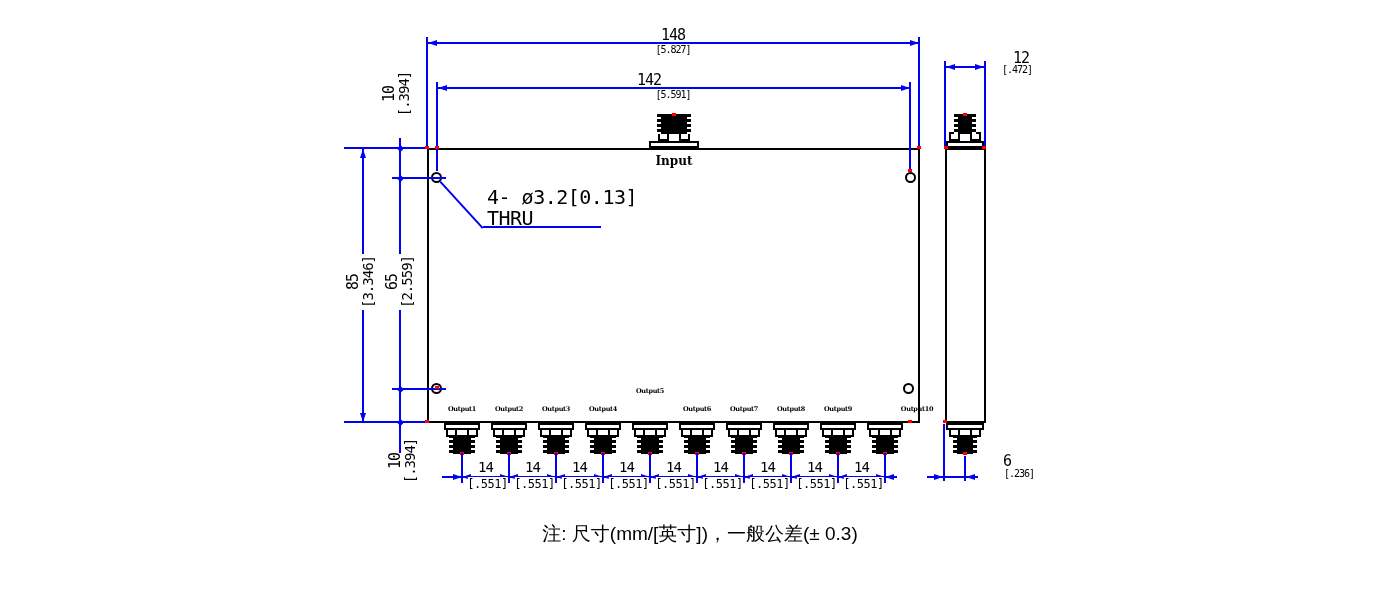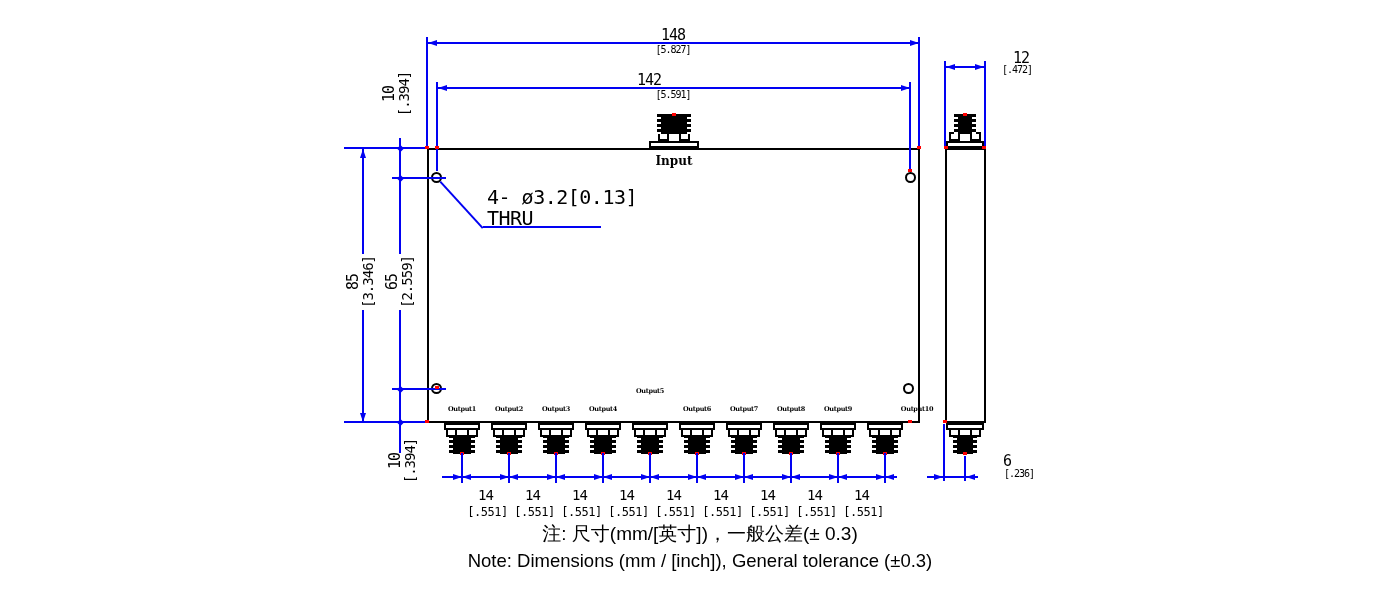--- a/index.html
+++ b/index.html
@@ -23,21 +23,21 @@
   .ar.d{border-top:9px solid #0202f2;border-left:3px solid transparent;border-right:3px solid transparent;}
   .dm{position:absolute;width:5px;height:5px;background:#0202f2;transform:rotate(45deg);}
   .rdot{position:absolute;width:4px;height:3px;background:#f00;}
   
   .dtext{position:absolute;transform:translateX(-50%);font-size:15px;letter-spacing:-1px;white-space:nowrap;}
   .dtext.inch{font-size:10px;}
   .vtext{position:absolute;transform:translate(-50%,-50%) rotate(-90deg);text-align:center;
          background:#fff;line-height:1.02;white-space:nowrap;padding:0 2px;}
   .vtext .mm{font-size:15px;letter-spacing:-1px;}
   .vtext .in{font-size:14px;letter-spacing:-1px;}
-  .ptext{position:absolute;transform:translateX(-50%);font-size:14px;letter-spacing:-1px;white-space:nowrap;margin-top:28px;}
+  .ptext{position:absolute;transform:translateX(-50%);font-size:14px;letter-spacing:-1px;white-space:nowrap;}
   .ptext.inch{font-size:12px;letter-spacing:-0.5px;background:#fff;}
   .callout{position:absolute;font-size:20px;letter-spacing:-0.5px;white-space:nowrap;}
   .out-label{position:absolute;transform:translateX(-50%);font-family:"DejaVu Serif",serif;
              font-weight:bold;font-size:6.5px;letter-spacing:-0.3px;white-space:nowrap;}
   .in-label{position:absolute;transform:translateX(-50%);font-family:"DejaVu Serif",serif;
             font-weight:bold;font-size:12px;white-space:nowrap;}
   .note{position:absolute;left:0;width:1400px;text-align:center;
         font-family:"Liberation Sans","DejaVu Sans",sans-serif;color:#000;}
   .note.zh{top:521px;font-size:19px;}
   .note.en{top:550px;font-size:18.5px;}
@@ -105,21 +105,20 @@
   <div class="dtext inch" style="left:1019px;top:468px;">[.236]</div>
 
   <div class="bl" style="left:441px;top:181px;width:63px;height:2px;transform-origin:0 0;transform:rotate(47.6deg);"></div>
   <div class="bl" style="left:483px;top:226px;width:118px;height:2px;"></div>
   <div class="callout" style="left:487px;top:185px;">4- ø3.2[0.13]</div>
   <div class="callout" style="left:487px;top:206px;">THRU</div>
 
   <div class="bl" style="left:442px;top:476px;width:455px;height:2px;"></div>
 
   <div class="note zh">注: 尺寸(mm/[英寸])，一般公差(± 0.3)</div>
-  <div class="note en">Note: Dimensions (mm / [inch]), General tolerance (±0.3)</div>
 <div class="conn" style="left: 649px; top: 114px; width: 50px; height: 34px;">
       <div class="c-part" style="left: 0px; top: 27px; width: 50px; height: 7px;"></div>
       <div class="c-part" style="left: 9px; top: 18px; width: 11px; height: 9px;"></div>
       <div class="c-part" style="left: 30px; top: 18px; width: 11px; height: 9px;"></div>
       <div class="c-thread" style="left: 8px; top: 0px; width: 34px; height: 20px;"></div>
     </div>
     <div class="rdot" style="left: 672px; top: 113px;"></div>
     <div class="conn" style="left: 946px; top: 114px; width: 38px; height: 34px;">
       <div class="c-part" style="left: 0px; top: 27px; width: 38px; height: 7px;"></div>
       <div class="c-part" style="left: 3px; top: 18px; width: 11px; height: 9px;"></div>

